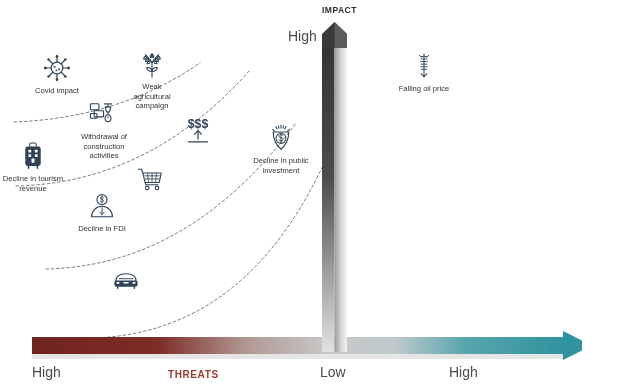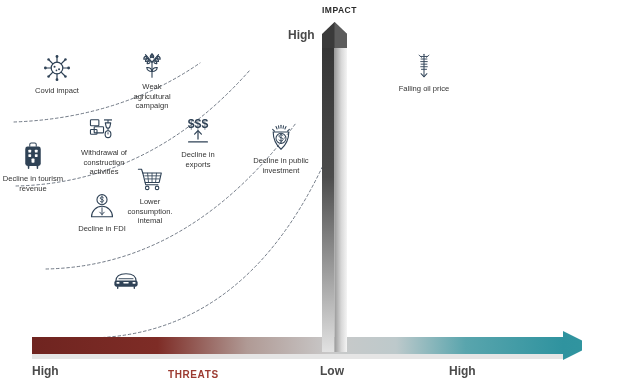--- a/index.html
+++ b/index.html
@@ -23,24 +23,23 @@
     font-weight:bold;
     letter-spacing:.5px;
     color:#2b2b2b;
     white-space:nowrap;
   }
   #impact-title{left:322px;top:5px;}
   #probability-title{left:590px;top:341px;}
 
   .axis-tick{
     position:absolute;
-    font-size:12px;
+    font-size:14px;
     color:#4a4a4a;
     white-space:nowrap;
-    font-weight:bold;
   }
   #impact-high{left:288px;top:28px;}
   #prob-low{left:320px;top:348px;margin-top:16px;}
   #prob-high{left:449px;top:364px;}
   #threat-high{left:32px;top:364px;}
 
   .quad-label{
     position:absolute;
     font-size:10px;
     font-weight:bold;
@@ -190,21 +189,21 @@
         <path d="M14 24c-3.4 0-5.4-1.8-5.6-4.2 2.8-.2 5.2 1.4 5.6 4.2z" stroke-width="1.1"></path>
         <path d="M14 24c3.4 0 5.4-1.8 5.6-4.2-2.8-.2-5.2 1.4-5.6 4.2z" stroke-width="1.1"></path>
       </svg>
     </span>
     <span class="cap">Weak
 agricultural
 campaign</span>
   </div>
 
 
-  <div class="node" style="left:104px;top:112px;">
+  <div class="node" style="left:104px;top:96px;">
     <span class="glyph">
       <svg width="32" height="28" viewBox="0 0 34 30" fill="none" stroke="#2f4256" stroke-width="1.2" stroke-linejoin="round">
         <rect x="2.5" y="4" width="9" height="6.4" rx="0.8"></rect>
         <rect x="6.5" y="11.5" width="10" height="6.6" rx="0.8"></rect>
         <rect x="2.5" y="14.5" width="7" height="5" rx="0.8"></rect>
         <path d="M17 4.2h8.6" stroke-width="1.3"></path>
         <path d="M21.3 4.2v3.2" stroke-width="1.1"></path>
         <path d="M18.4 7.4h5.8l-1 4.4a2 2 0 0 1-3.8 0z" stroke-width="1.2"></path>
         <path d="M21.3 12.4v3.6" stroke-width="1.1"></path>
         <ellipse cx="21.3" cy="19.5" rx="3.1" ry="3.7"></ellipse>
@@ -218,22 +217,20 @@
 
   <div class="node" style="left:198px;top:116px;">
     <span class="glyph" style="height:32px;line-height:normal;">
       <svg width="38" height="32" viewBox="0 0 40 34" fill="none" stroke="#2f4256" stroke-width="1.3" stroke-linecap="round">
         <text x="20" y="12.5" font-family="'Liberation Sans',sans-serif" font-size="13" font-weight="bold" fill="#2f4256" stroke="none" text-anchor="middle">$$$</text>
         <path d="M20 24.5V16"></path>
         <path d="M16.4 19.2 20 15.6l3.6 3.6"></path>
         <path d="M10 27.5h20"></path>
       </svg>
     </span>
-    <span class="cap">Decline in
-exports</span>
   </div>
 
   <div class="node" style="left:281px;top:120px;">
     <span class="glyph">
       <svg width="26" height="30" viewBox="0 0 28 32" fill="none" stroke="#2f4256" stroke-width="1.2" stroke-linecap="round">
         <g stroke-width="1.1">
           <path d="M14 2.2v3"></path>
             <path d="M8.6 3.6 9.8 6.3"></path>
             <path d="M19.4 3.6 18.2 6.3"></path>
           <path d="M5 6.6 7 8.6"></path>
@@ -276,23 +273,20 @@
       <svg width="28" height="26" viewBox="0 0 30 28" fill="none" stroke="#2f4256" stroke-width="1.2" stroke-linecap="round" stroke-linejoin="round">
         <path d="M2.5 3.5h3.4l1.3 4"></path>
         <path d="M7.2 7.5h20l-2.3 10.2H9.7z"></path>
         <path d="M9.3 10.6h16.4M10 13.9h15" stroke-width="0.9"></path>
         <path d="M12.4 7.8l1 9.6M17.2 7.8v9.6M22 7.8l-1 9.6" stroke-width="0.9"></path>
         <path d="M9.7 17.7l.7 2.6h13.2" stroke-width="1.1"></path>
         <circle cx="12" cy="23.6" r="1.9"></circle>
         <circle cx="22.6" cy="23.6" r="1.9"></circle>
       </svg>
     </span>
-    <span class="cap">Lower
-consumption.
-intemal</span>
   </div>
 
   <div class="node" style="left:102px;top:188px;">
     <span class="glyph">
       <svg width="28" height="28" viewBox="0 0 30 30" fill="none" stroke="#2f4256" stroke-width="1.2" stroke-linecap="round">
         <circle cx="15" cy="8.2" r="5.4"></circle>
         <path d="M16.6 6.1a2 2 0 0 0-1.7-.8c-1.1 0-1.8.6-1.8 1.3 0 1.8 3.6.9 3.6 2.7 0 .8-.8 1.4-1.9 1.4a2.2 2.2 0 0 1-1.8-.8" stroke-width="0.95"></path>
         <path d="M15 4.4v7.6" stroke-width="0.95"></path>
         <path d="M3.8 26.5c0-6.2 5-11.2 11.2-11.2s11.2 5 11.2 11.2z"></path>
         <path d="M15 16.8v7.8" stroke-width="1"></path>

